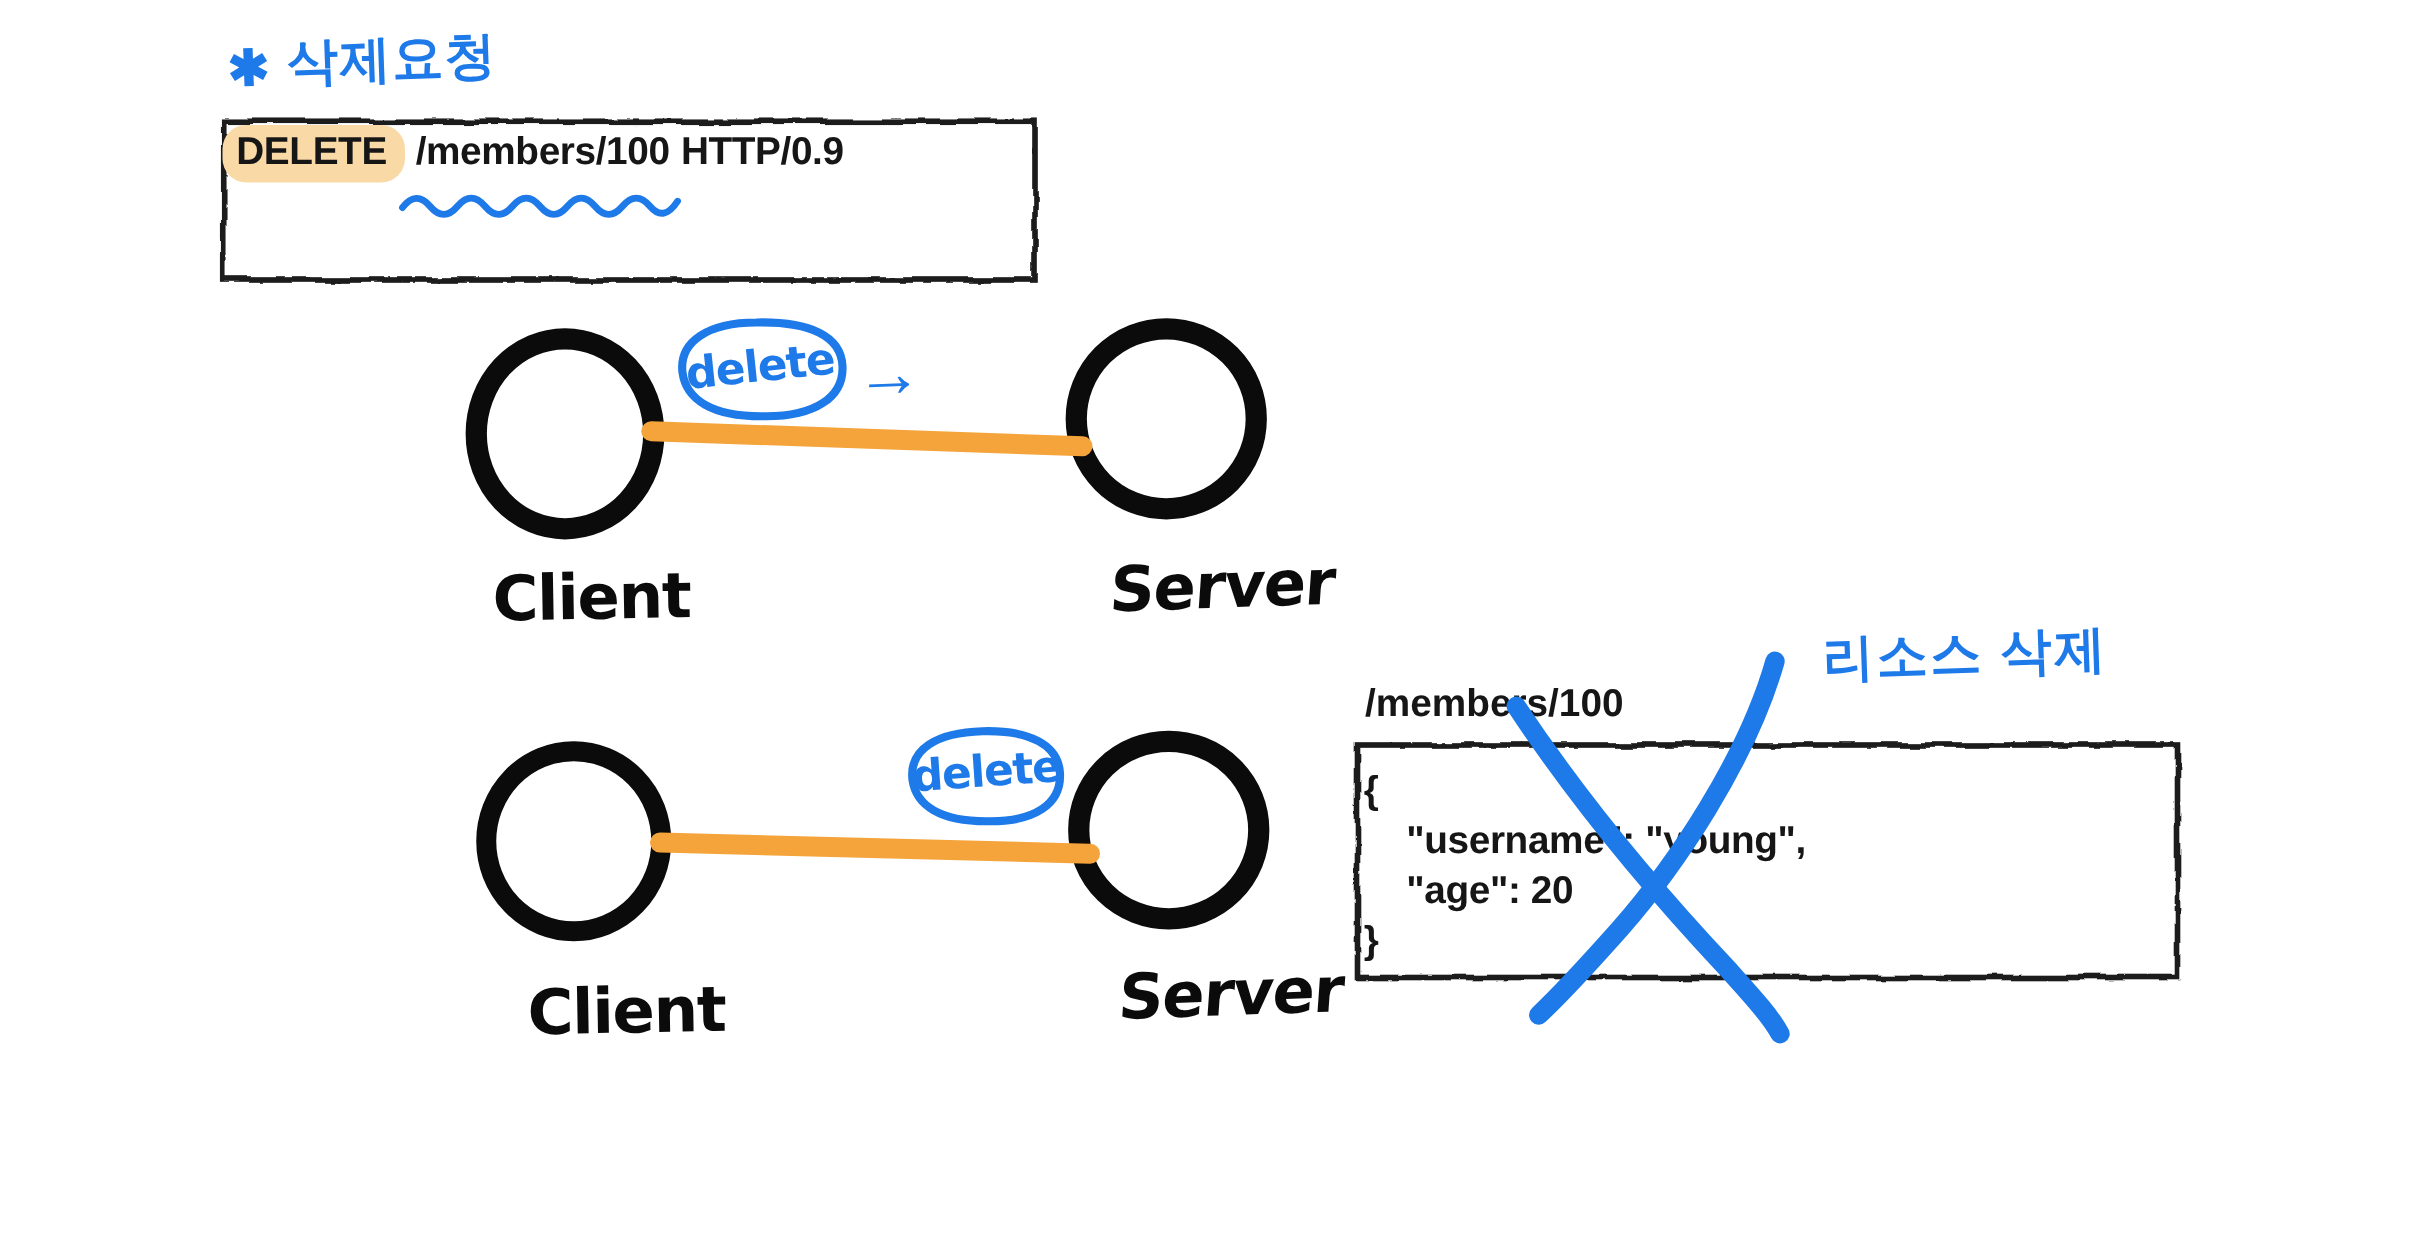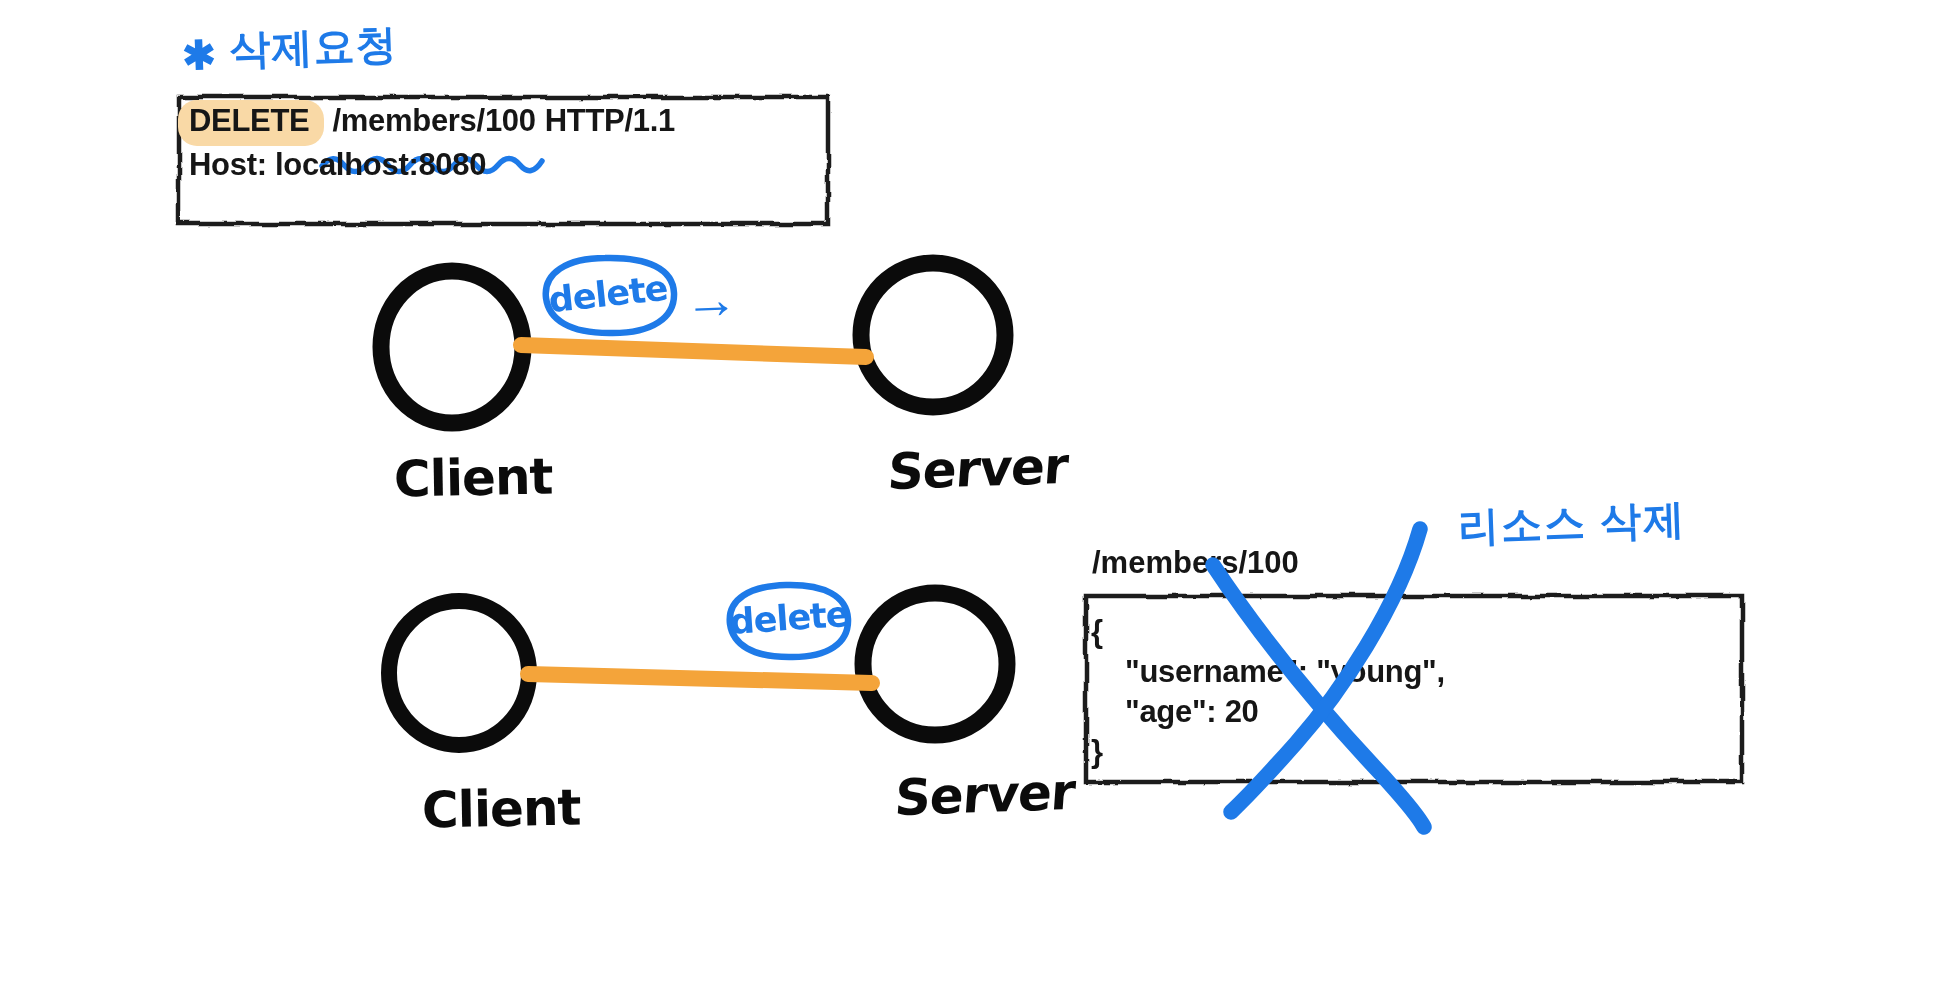--- a/index.html
+++ b/index.html
@@ -100,23 +100,22 @@
 
 <div class="txt note">
   <span class="mark">✱</span>
   <span class="word">삭제요청</span>
 </div>
 
 <div class="txt req">
   <div class="line1">
     <span class="method">DELETE</span>
     <span class="path">/members/100</span>
-    <span class="proto">HTTP/1.1</span>
+    <span class="proto">HTTP/0.9</span>
   </div>
-  <div class="line2">Host: localhost:8080</div>
 </div>
 
 <div class="txt nodeLabel tilt" style="left:394px;top:449px;">Client</div>
 <div class="txt nodeLabel slant" style="left:888px;top:440px;">Server</div>
 
 <div class="txt deleteWord dw1">delete</div>
 <div class="txt arrow">→</div>
 
 <div class="txt nodeLabel tilt" style="left:422px;top:780px;">Client</div>
 <div class="txt nodeLabel slant" style="left:895px;top:766px;">Server</div>

